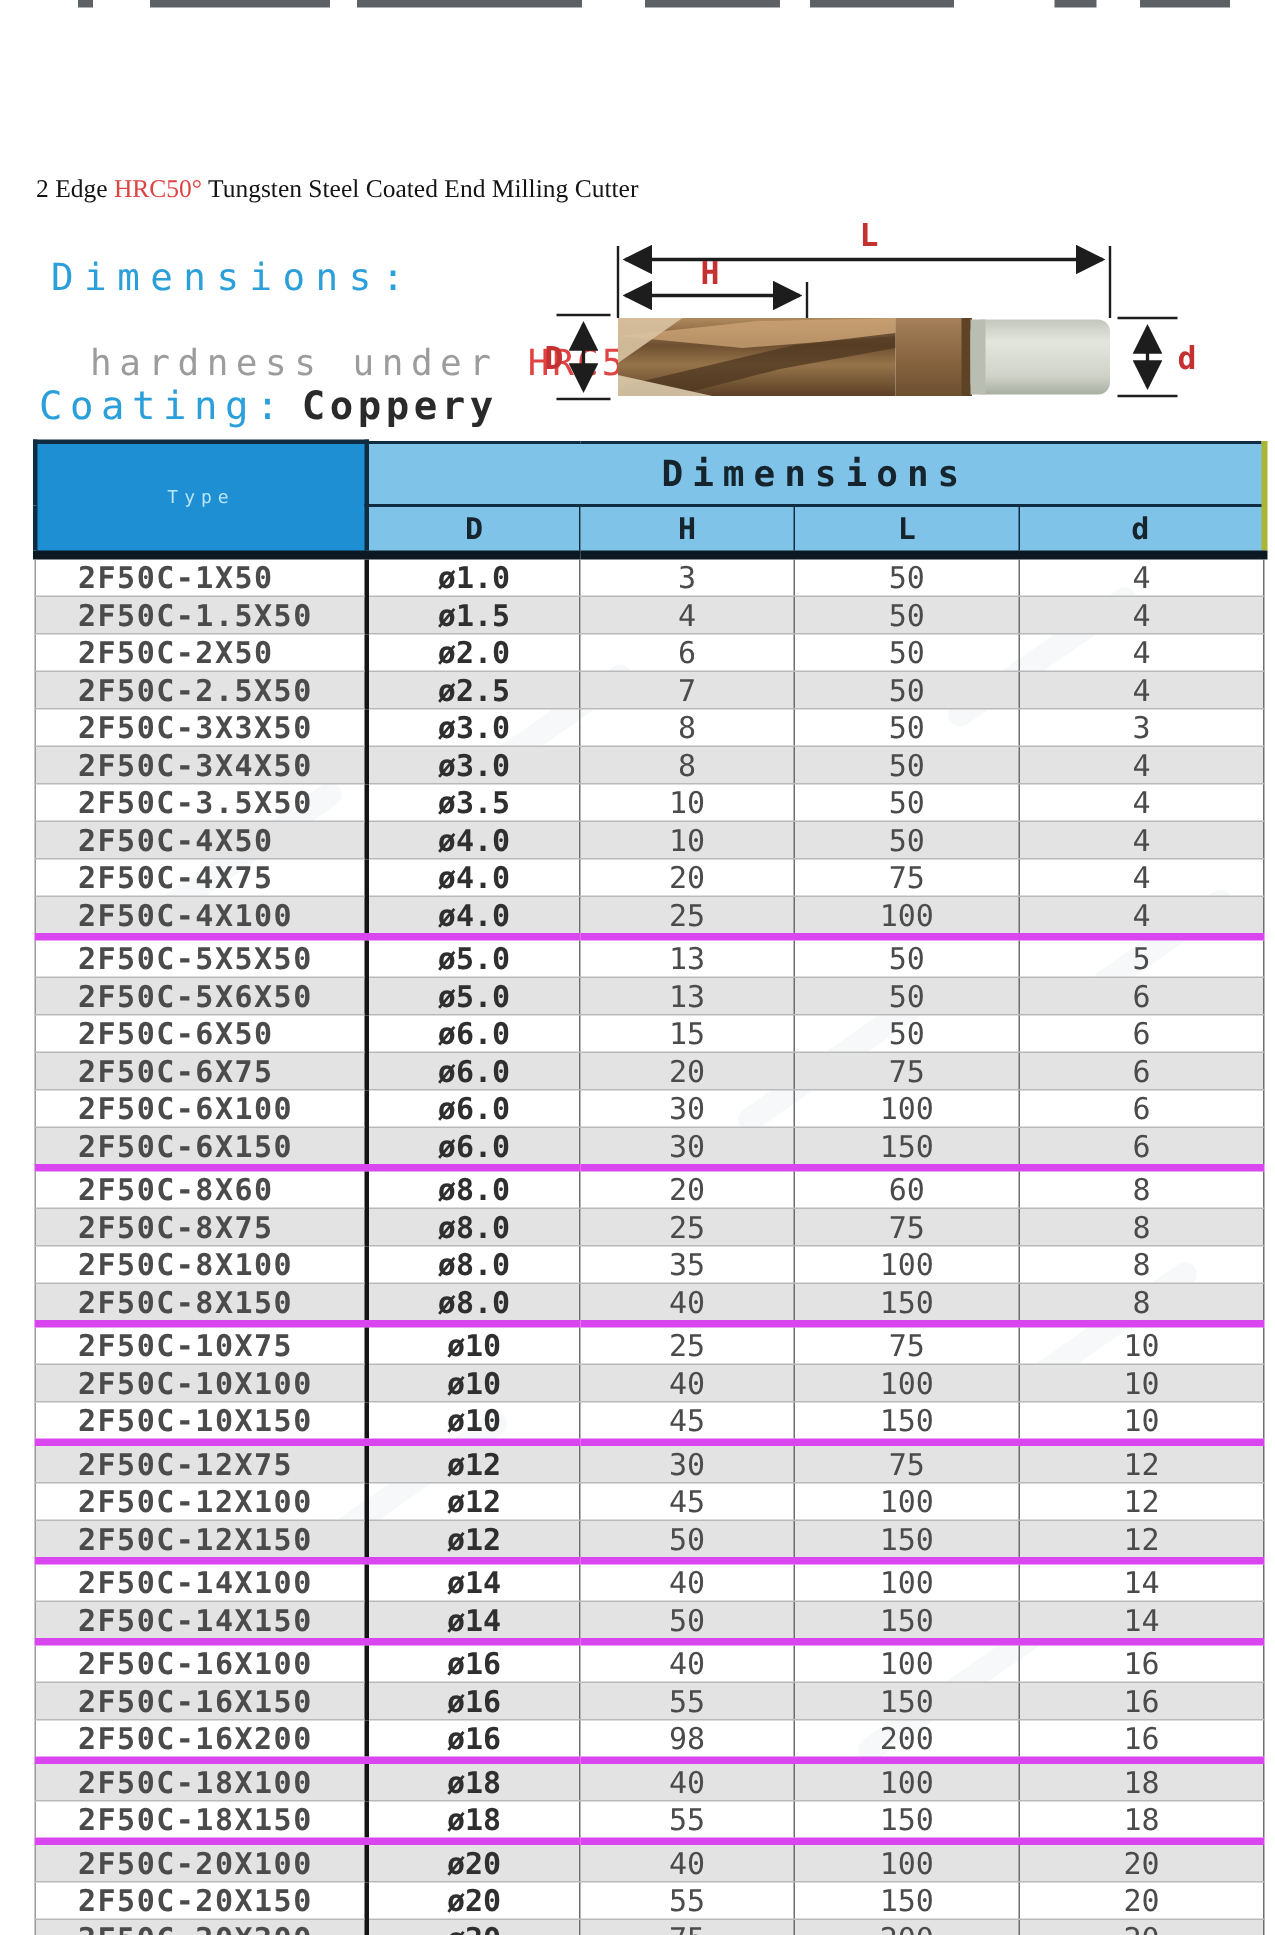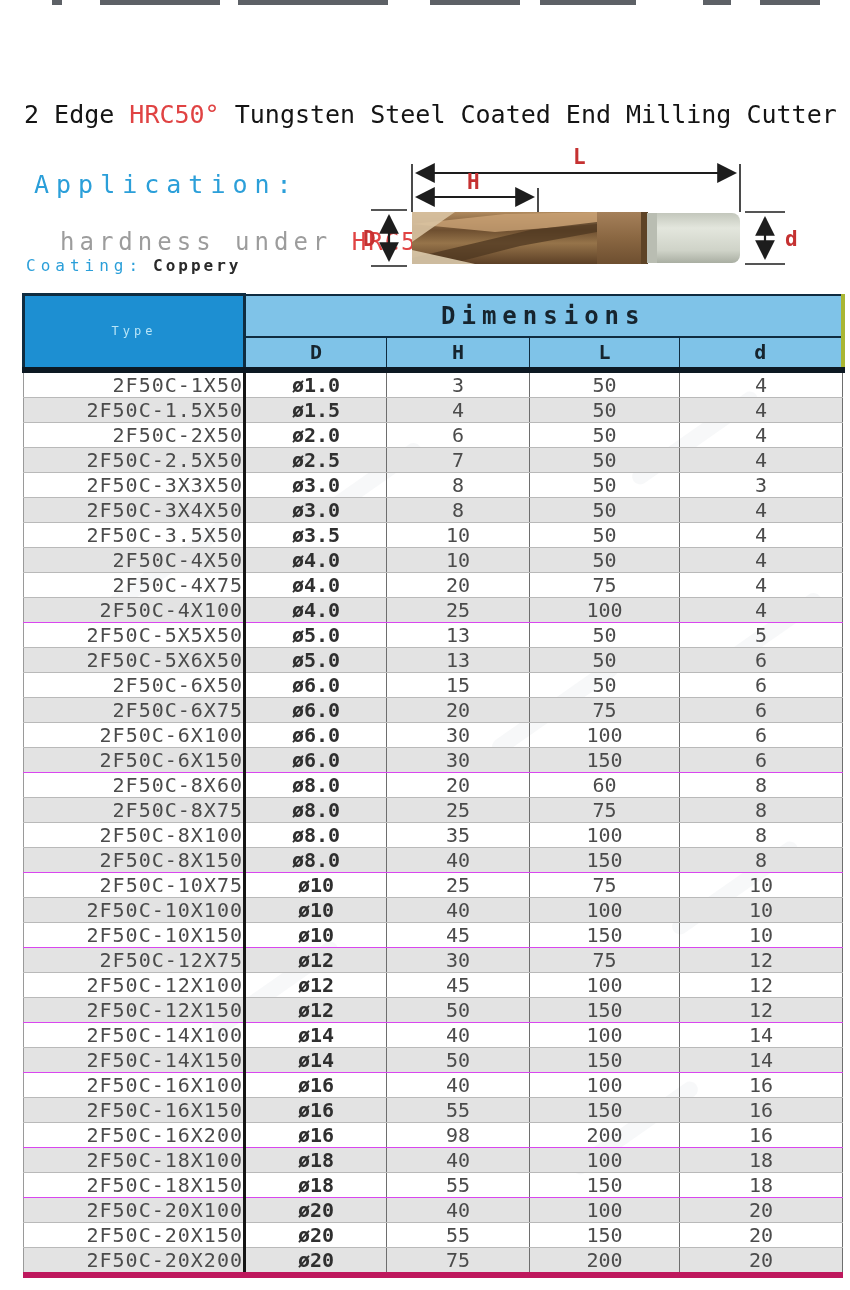--- a/index.html
+++ b/index.html
@@ -22,30 +22,30 @@
 
   
   .logo-row { position:absolute; left:88px; top:28px; white-space:nowrap;
     font-family:"Liberation Sans",sans-serif; font-weight:bold; font-size:46px; letter-spacing:-1px; }
   .logo-james { color:#2aa05e; }
   .logo-cnc   { color:#f3c50f; }
   .logo-shop  { color:#bf1030; }
   .logo-thai  { color:#8b8b8b; font-size:30px; font-weight:bold; letter-spacing:0; margin-left:20px; }
 
   
-  .main-title { position:absolute; left:24px; top:100px; font-size:25px; color:#141414;
-    white-space:pre; font-weight:normal; }
+  .main-title { position:absolute; left:24px; top:116px; font-size:17px; color:#141414;
+    white-space:pre; font-weight:normal;font-family:Liberation Serif, serif; }
   .main-title .red { color:#e04343; }
 
   
   .app-label { position:absolute; left:34px; top:170px; font-size:25px; letter-spacing:7px; color:#2b9fd9; }
   .app-line1 { position:absolute; left:60px; top:201px; font-size:24px; letter-spacing:5px; color:#9c9c9c; }
   .app-line2 { position:absolute; left:60px; top:228px; font-size:24px; letter-spacing:5px; color:#9c9c9c; white-space:pre; }
   .app-line2 .red { color:#e04343; letter-spacing:2px; }
-  .coating-line { position:absolute; left:26px; top:256px; font-size:16px; }
+  .coating-line { position:absolute; left:26px; top:256px; font-size:26px; }
   .coating-label { color:#2b9fd9; letter-spacing:5px; }
   .coating-value { color:#2a2a2a; letter-spacing:3px; font-weight:bold; margin-left:10px; }
 
   
   .figure { position:absolute; left:355px; top:146px; width:470px; height:142px; }
   .dim-label { fill:#c53131; font-family:"DejaVu Sans Mono","Liberation Mono",monospace; font-size:21px; font-weight:bold; }
 
   
   .watermark span { position:absolute; display:block; width:150px; height:16px; border-radius:8px;
     background:#7b86a0; opacity:.06; transform:rotate(-35deg); }
@@ -78,26 +78,26 @@
     height:33px; border:1px solid #0f2c40; border-bottom:6px solid #0c1822;
   }
   th.sub-th.last { border-right:4px solid #a9b634; }
 
   tbody td {
     height:24px; font-size:20px; color:#4b4b4b; text-align:center;
     border-right:1px solid #6e6e6e; border-bottom:1px solid #b9b9b9;
     overflow:hidden; white-space:nowrap;
   }
   tbody td:first-child {
-    text-align:right; padding-left:28px; letter-spacing:1px;
-    border-left:1px solid #9a9a9a; border-right:3px solid #151515;
+    text-align:left; padding-left:28px; letter-spacing:1px;
+    border-left:1px solid #9a9a9a; border-right:3px solid #151515;font-weight:bold;
   }
   tbody td:nth-child(2) { font-weight:bold; color:#2f2f2f; }
   tbody tr.alt td { background:#e3e3e3; }
-  tbody tr.group-end td { border-bottom:1px solid #d946ef; }
+  tbody tr.group-end td { border-bottom:5px solid #d946ef; }
   tbody tr.last td { border-bottom:6px solid #be185d; }
 </style>
 </head>
 <body>
 
 <div class="page">
 
   <div class="top-remnant">
     <i></i>
       <i></i>
@@ -115,21 +115,21 @@
       <span></span>
       <span></span>
       <span></span>
       <span></span>
       <span></span>
   </div>
 
 
   <h1 class="main-title"><span>2 Edge </span><span class="red">HRC50°</span><span> Tungsten Steel Coated End Milling Cutter</span></h1>
 
-  <div class="app-label">Application:</div>
+  <div class="app-label">Dimensions:</div>
   <div class="app-line2"><span>hardness under </span><span class="red">HRC50°</span></div>
   <div class="coating-line">
     <span class="coating-label">Coating:</span><span class="coating-value">Coppery</span>
   </div>
 
   <svg class="figure" viewBox="0 0 470 142" width="470" height="142">
     <defs>
       <marker id="arr" viewBox="0 0 10 10" refX="9" refY="5" markerWidth="9" markerHeight="9" orient="auto-start-reverse">
         <path d="M0,0 L10,5 L0,10 z" fill="#1d1d1d"></path>
       </marker>

